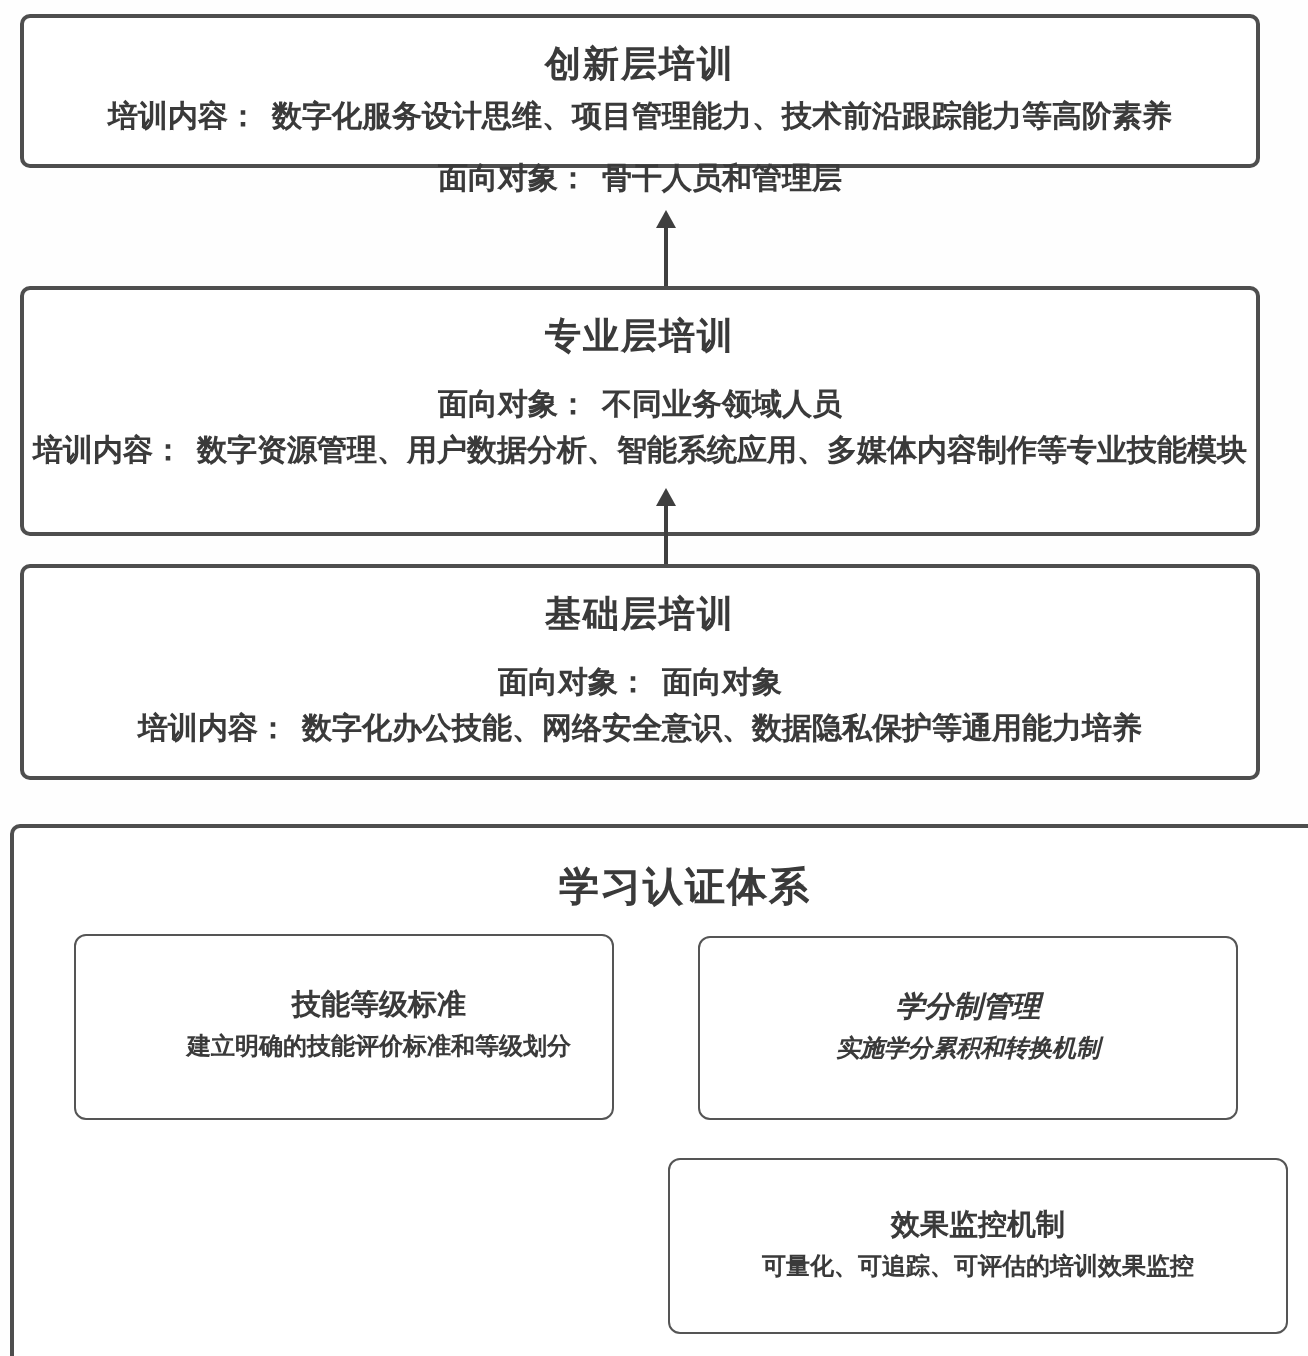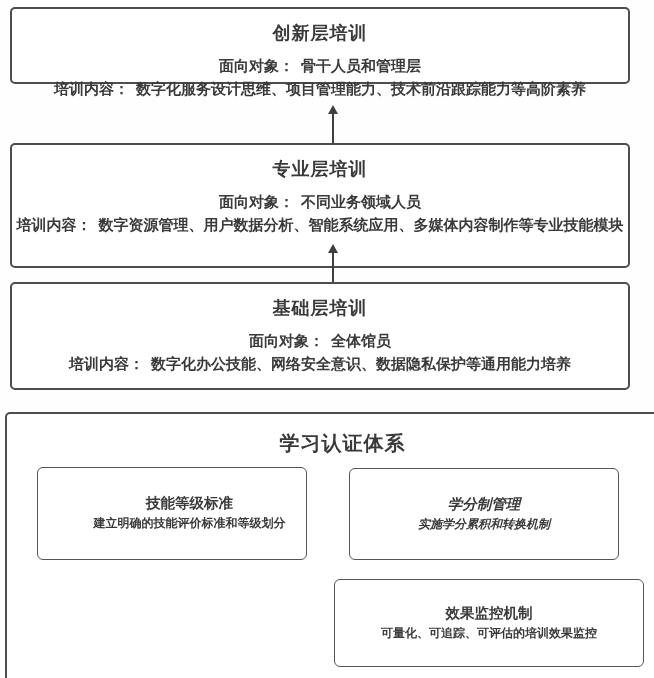--- a/index.html
+++ b/index.html
@@ -59,25 +59,25 @@
   .cert-item.c2{left:30px;top:165px;width:270px;height:88px;}
   .cert-item.c3{left:327px;top:165px;width:310px;height:88px;text-align:right;}
 </style>
 </head>
 <body>
 
 <div class="canvas">
 
   <section class="level-box l1">
     <div class="level-title">创新层培训</div>
+    <div class="level-line second">
+      <span class="lbl">培训内容：</span><span>数字化服务设计思维、项目管理能力、技术前沿跟踪能力等高阶素养</span>
+    </div>
     <div class="level-line first">
       <span class="lbl">面向对象：</span><span>骨干人员和管理层</span>
-    </div>
-    <div class="level-line second">
-      <span class="lbl">培训内容：</span><span>数字化服务设计思维、项目管理能力、技术前沿跟踪能力等高阶素养</span>
     </div>
   </section>
 
   <div class="arrow-up a1">
     <div class="arrow-head"></div>
     <div class="arrow-shaft"></div>
   </div>
 
   <section class="level-box l2">
     <div class="level-title">专业层培训</div>
@@ -90,21 +90,21 @@
   </section>
 
   <div class="arrow-up a2">
     <div class="arrow-head"></div>
     <div class="arrow-shaft"></div>
   </div>
 
   <section class="level-box l3">
     <div class="level-title">基础层培训</div>
     <div class="level-line first">
-      <span class="lbl">面向对象：</span><span>全体馆员</span>
+      <span class="lbl">面向对象：</span><span>面向对象</span>
     </div>
     <div class="level-line second">
       <span class="lbl">培训内容：</span><span>数字化办公技能、网络安全意识、数据隐私保护等通用能力培养</span>
     </div>
   </section>
 
   <section class="cert-panel">
     <div class="cert-title">学习认证体系</div>
 
     <div class="cert-item c0">

